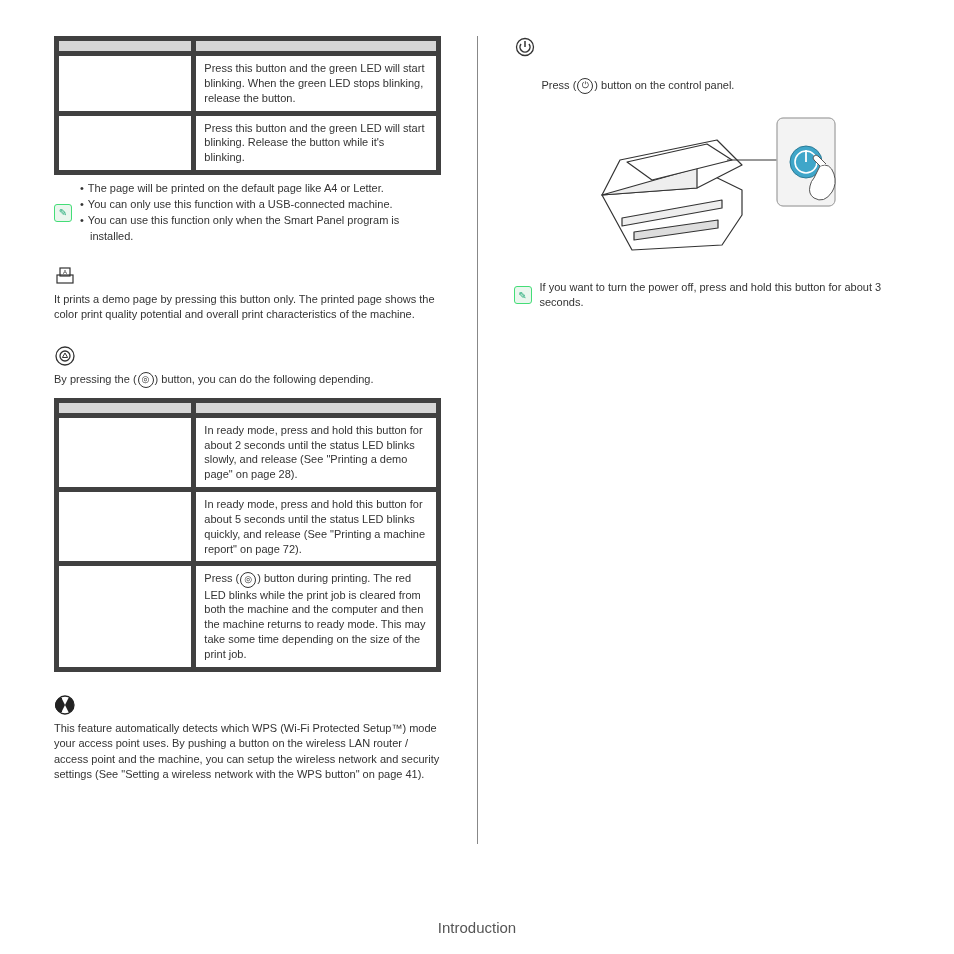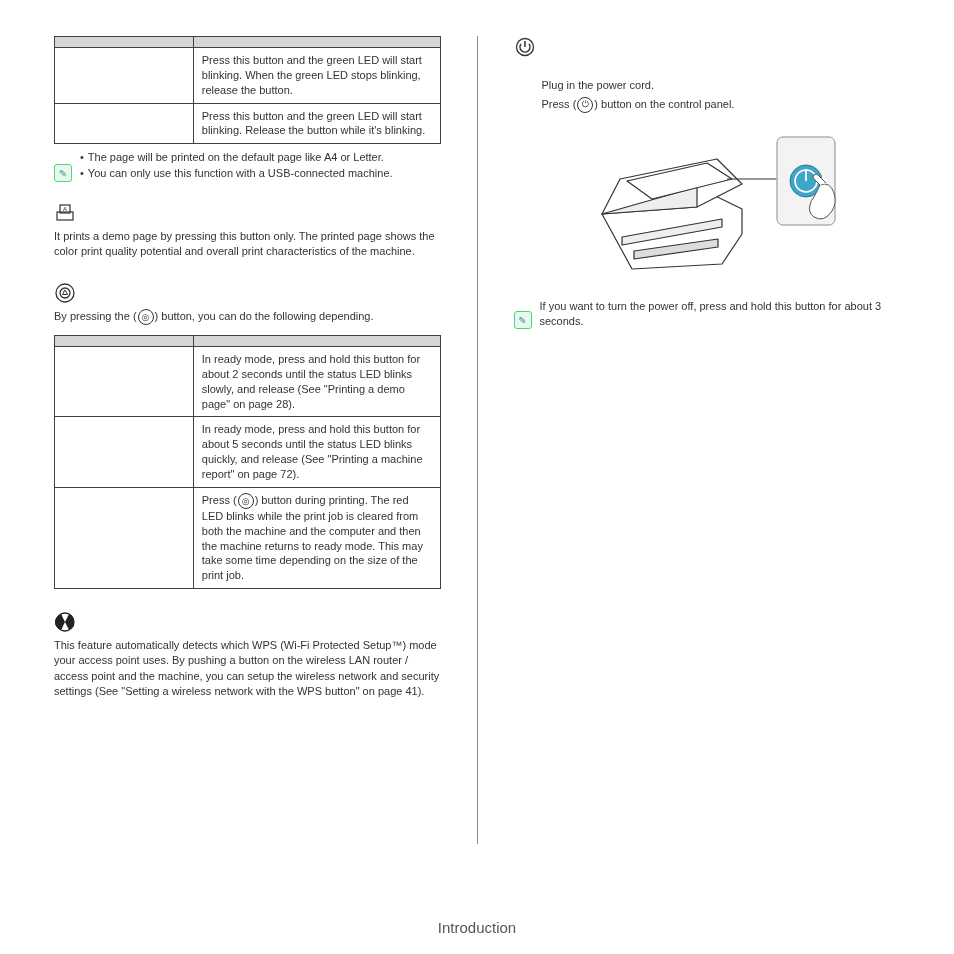--- a/index.html
+++ b/index.html
@@ -28,35 +28,35 @@
     width: 1px;
     background: #888;
     align-self: stretch;
   }
   table {
     border-collapse: collapse;
     width: 100%;
     margin-bottom: 6px;
   }
   table th, table td {
-    border: 1px solid #404040;
+    border: 5px solid #404040;
     padding: 5px 8px;
     font-size: 11px;
     line-height: 1.35;
     text-align: left;
     vertical-align: top;
   }
   table th {
     background: #d6d6d6;
     font-weight: normal;
   }
   table .col-a { width: 36%; }
   .note-row {
     display: flex;
-    align-items: flex-end;
+    align-items: center;
     gap: 8px;
     margin: 4px 0 6px 0;
   }
   .note-icon {
     width: 16px; height: 16px; flex-shrink: 0;
     border: 1px solid #4d7; border-radius: 3px;
     display: flex; align-items: center; justify-content: center;
     font-size: 10px; color: #2a7; background: #eaf6ee;
   }
   .note-icon::before { content: "✎"; }
@@ -124,20 +124,21 @@
         <td>Press this button and the green LED will start blinking. Release the button while it's blinking.</td>
       </tr>
     </tbody>
       </table>
 
     <div class="note-row">
       <span class="note-icon"></span>
       <ul class="note-list">
         <li>The page will be printed on the default page like A4 or Letter.</li>
         <li>You can only use this function with a USB-connected machine.</li>
+        <li>You can use this function only when the Smart Panel program is installed.</li>
       </ul>
     </div>
 
     <div class="section-icon">
       <svg width="22" height="20" viewBox="0 0 22 20">
         <rect x="3" y="8" width="16" height="8" fill="none" stroke="#333" stroke-width="1.2"></rect>
         <rect x="6" y="1" width="10" height="8" fill="none" stroke="#333" stroke-width="1.2"></rect>
         <text x="11" y="7" font-size="6" text-anchor="middle" fill="#333">A</text>
       </svg>
     </div>
@@ -202,21 +203,20 @@
     <div>
       <svg width="22" height="22" viewBox="0 0 22 22">
         <circle cx="11" cy="11" r="8.5" fill="none" stroke="#333" stroke-width="1.3"></circle>
         <path d="M11 5 L11 11" stroke="#333" stroke-width="1.5" fill="none"></path>
         <path d="M7 8 A5 5 0 1 0 15 8" stroke="#333" stroke-width="1.5" fill="none"></path>
       </svg>
     </div>
 
     <div style="height:14px"></div>
 
-    <div class="step-line">Plug in the power cord.</div>
     <div class="step-line">
       <span>Press </span>
       (<span class="inline-icon-circle">⏻</span>)
       <span> button on the control panel.</span>
     </div>
 
     <svg class="printer-diagram" width="270" height="170" viewBox="0 0 270 170">
 
       <g stroke="#333" stroke-width="1.2" fill="white" stroke-linejoin="round">
 

